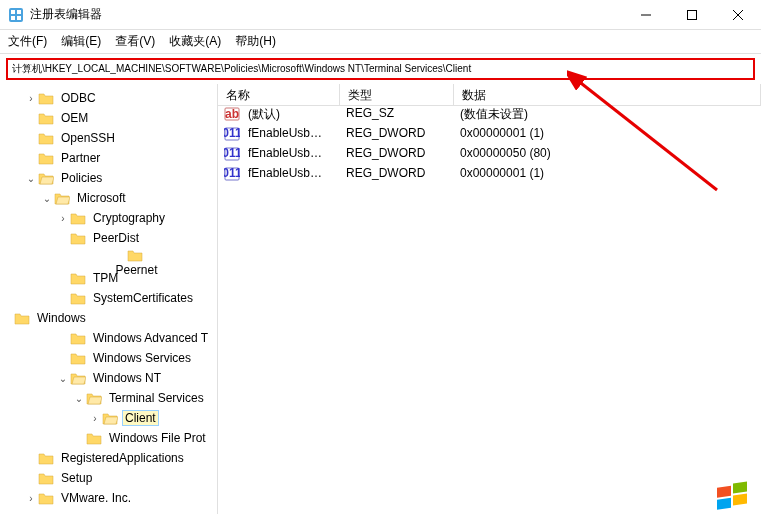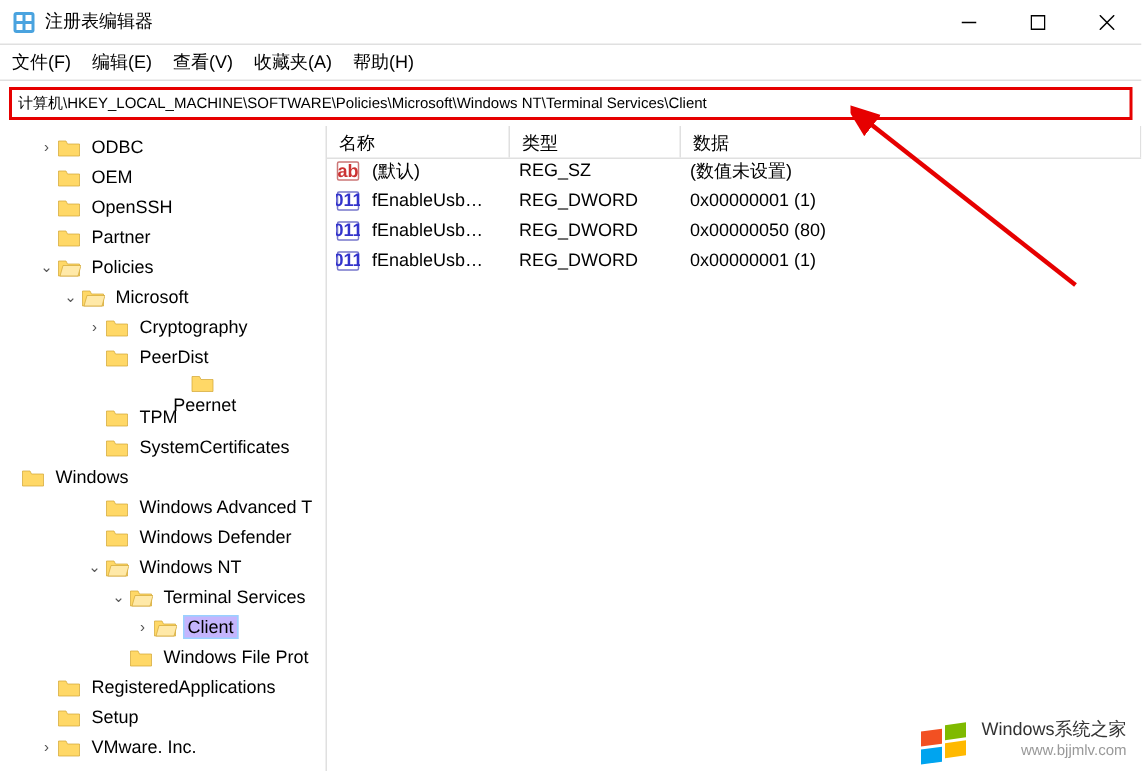--- a/index.html
+++ b/index.html
@@ -12,21 +12,21 @@
   .titlebar .wbtn svg { width: 10px; height: 10px; }
   .menubar { height: 24px; display: flex; align-items: center; padding-left: 8px; gap: 14px; border-bottom: 1px solid #e0e0e0; }
   .menubar span { cursor: default; }
   .addressbar { margin: 4px 6px; border: 2px solid #e60000; padding: 2px 4px; font-size: 10px; white-space: nowrap; overflow: hidden; }
   .main { display: flex; height: 430px; }
   .tree { width: 218px; border-right: 1px solid #e0e0e0; overflow: hidden; padding-top: 4px; }
   .node { display: flex; align-items: center; height: 20px; white-space: nowrap; }
   .node .exp { width: 14px; display: flex; justify-content: center; color: #555; font-size: 10px; }
   .node .fld { width: 16px; height: 14px; margin-right: 4px; display: flex; align-items: center; }
   .node .lbl { padding: 1px 3px; }
-  .node.sel .lbl { background: #c4b5fd; border: 1px solid #99d1ff; padding: 0 2px; }
+  .node.sel .lbl { background: #fef9c3; border: 1px solid #99d1ff; padding: 0 2px; }
   .list { flex: 1; overflow: hidden; }
   .list-header { display: flex; height: 22px; border-bottom: 1px solid #e0e0e0; }
   .list-header .col { padding: 3px 8px; border-right: 1px solid #e0e0e0; }
   .col-name { width: 122px; }
   .col-type { width: 114px; }
   .col-data { flex: 1; }
   .row { display: flex; height: 20px; align-items: flex-start; }
   .row .cell { padding: 0 8px; white-space: nowrap; overflow: hidden; text-overflow: ellipsis; }
   .row .icon { width: 16px; height: 16px; margin-left: 6px; flex-shrink: 0; }
   .arrow { position: absolute; top: 70px; right: 34px; pointer-events: none; }
@@ -201,21 +201,21 @@
           </span>
           <span class="lbl">Windows Advanced T</span>
         </div>
         <div class="node" style="padding-left: 56px;">
           <span class="exp"></span>
           <span class="fld">
             <svg viewBox="0 0 16 14">
               <path class="folder-svg" d="M1 3 L6 3 L7 5 L15 5 L15 13 L1 13 Z"></path>
             </svg>
           </span>
-          <span class="lbl">Windows Defender</span>
+          <span class="lbl">Windows Services</span>
         </div>
         <div class="node" style="padding-left: 56px;">
           <span class="exp">⌄</span>
           <span class="fld">
             <svg viewBox="0 0 16 14">
               <path class="folder-svg" d="M1 3 L6 3 L7 5 L15 5 L15 13 L1 13 Z"></path>
               <path class="folder-open-svg" d="M2 13 L4 6 L16 6 L14 13 Z"></path>
             </svg>
           </span>
           <span class="lbl">Windows NT</span>
@@ -334,17 +334,13 @@
   <line x1="150" y1="120" x2="10" y2="10" stroke="#e60000" stroke-width="3" marker-end="url(#ah)"></line>
 </svg>
 
 <div class="watermark">
   <svg width="36" height="36">
     <rect x="2" y="14" width="14" height="10" fill="#f25022" transform="skewY(-8)"></rect>
     <rect x="18" y="12" width="14" height="10" fill="#7fba00" transform="skewY(-8)"></rect>
     <rect x="2" y="26" width="14" height="10" fill="#00a4ef" transform="skewY(-8)"></rect>
     <rect x="18" y="24" width="14" height="10" fill="#ffb900" transform="skewY(-8)"></rect>
   </svg>
-  <div>
-    <span>Windows系统之家</span>
-    <span class="sub">www.bjjmlv.com</span>
-  </div>
 </div>
 
 </body></html>

